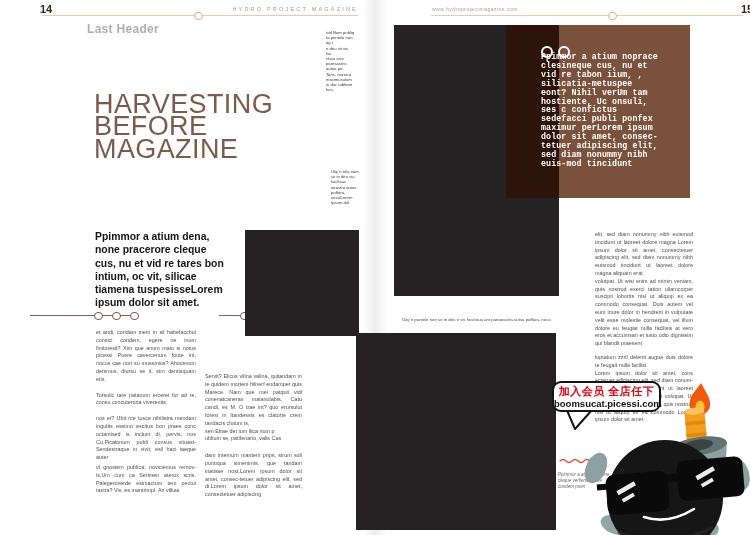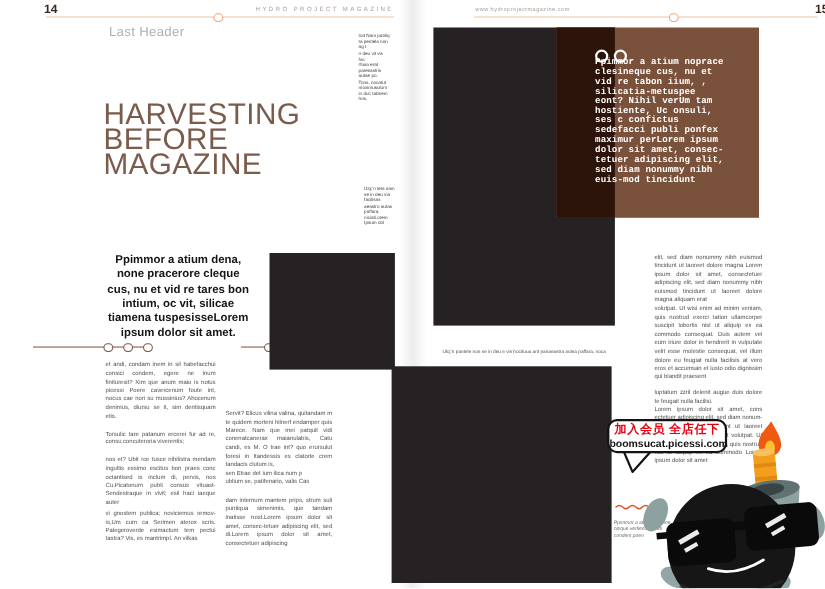--- a/index.html
+++ b/index.html
@@ -45,21 +45,21 @@
   <div class="abs pagenum" style="left:40px;top:3px;">14</div>
   <div class="abs magname" style="left:180px;top:6px;width:178px;">HYDRO PROJECT MAGAZINE</div>
   <div class="abs hrule" style="left:42px;top:15px;width:316px;"></div>
   <div class="abs hrule-dot" style="left:194px;top:11.8px;"></div>
 
   <div class="abs siteurl" style="left:432px;top:6px;">www.hydroprojectmagazine.com</div>
   <div class="abs pagenum" style="left:729px;top:3px;margin-left:12px;">15</div>
   <div class="abs hrule" style="left:431px;top:15px;width:312px;"></div>
   <div class="abs hrule-dot" style="left:608px;top:11.8px;"></div>
 
-  <div class="abs kicker" style="left:99px;top:22px;">Last Header</div>
+  <div class="abs kicker" style="left:87px;top:22px;font-weight:bold;">Last Header</div>
 
   <div class="abs micronote" style="left:326px;top:30px;width:38px;">tod Nam publiq
 ta pentela non
 ag t
 n deu vit vis
 fac
 rfusa erat
 paresastris
 autae po.
 Tons, nocatut
@@ -74,21 +74,21 @@
   </div>
 
   <div class="abs micronote" style="left:331px;top:169px;width:38px;">Ulq;'n tela nam
 se in deu via
 facilisas
 aeastro autas
 puffara,
 nicialLorem
 Ipsum dol</div>
 
-  <div class="abs intro" style="left:95px;top:230px;width:134px;text-align:center;">Ppimmor a atium dena, none pracerore cleque cus, nu et vid re tares bon intium, oc vit, silicae tiamena tuspesisseLorem ipsum dolor sit amet.</div>
+  <div class="abs intro" style="left:95px;top:230px;width:134px;">Ppimmor a atium dena, none pracerore cleque cus, nu et vid re tares bon intium, oc vit, silicae tiamena tuspesisseLorem ipsum dolor sit amet.</div>
 
   <div class="abs brownline" style="left:30px;top:315px;width:68px;"></div>
   <div class="abs brownline" style="left:98px;top:315px;width:40px;"></div>
   <div class="abs browndot" style="left:94px;top:311.7px;"></div>
   <div class="abs browndot" style="left:112px;top:311.7px;"></div>
   <div class="abs browndot" style="left:130px;top:311.7px;"></div>
   <div class="abs brownline" style="left:219px;top:315px;width:24px;"></div>
   <div class="abs browndot" style="left:240px;top:311.7px;"></div>
 
   <div class="abs photoblock" style="left:245px;top:230px;width:114px;height:106px;"></div>

